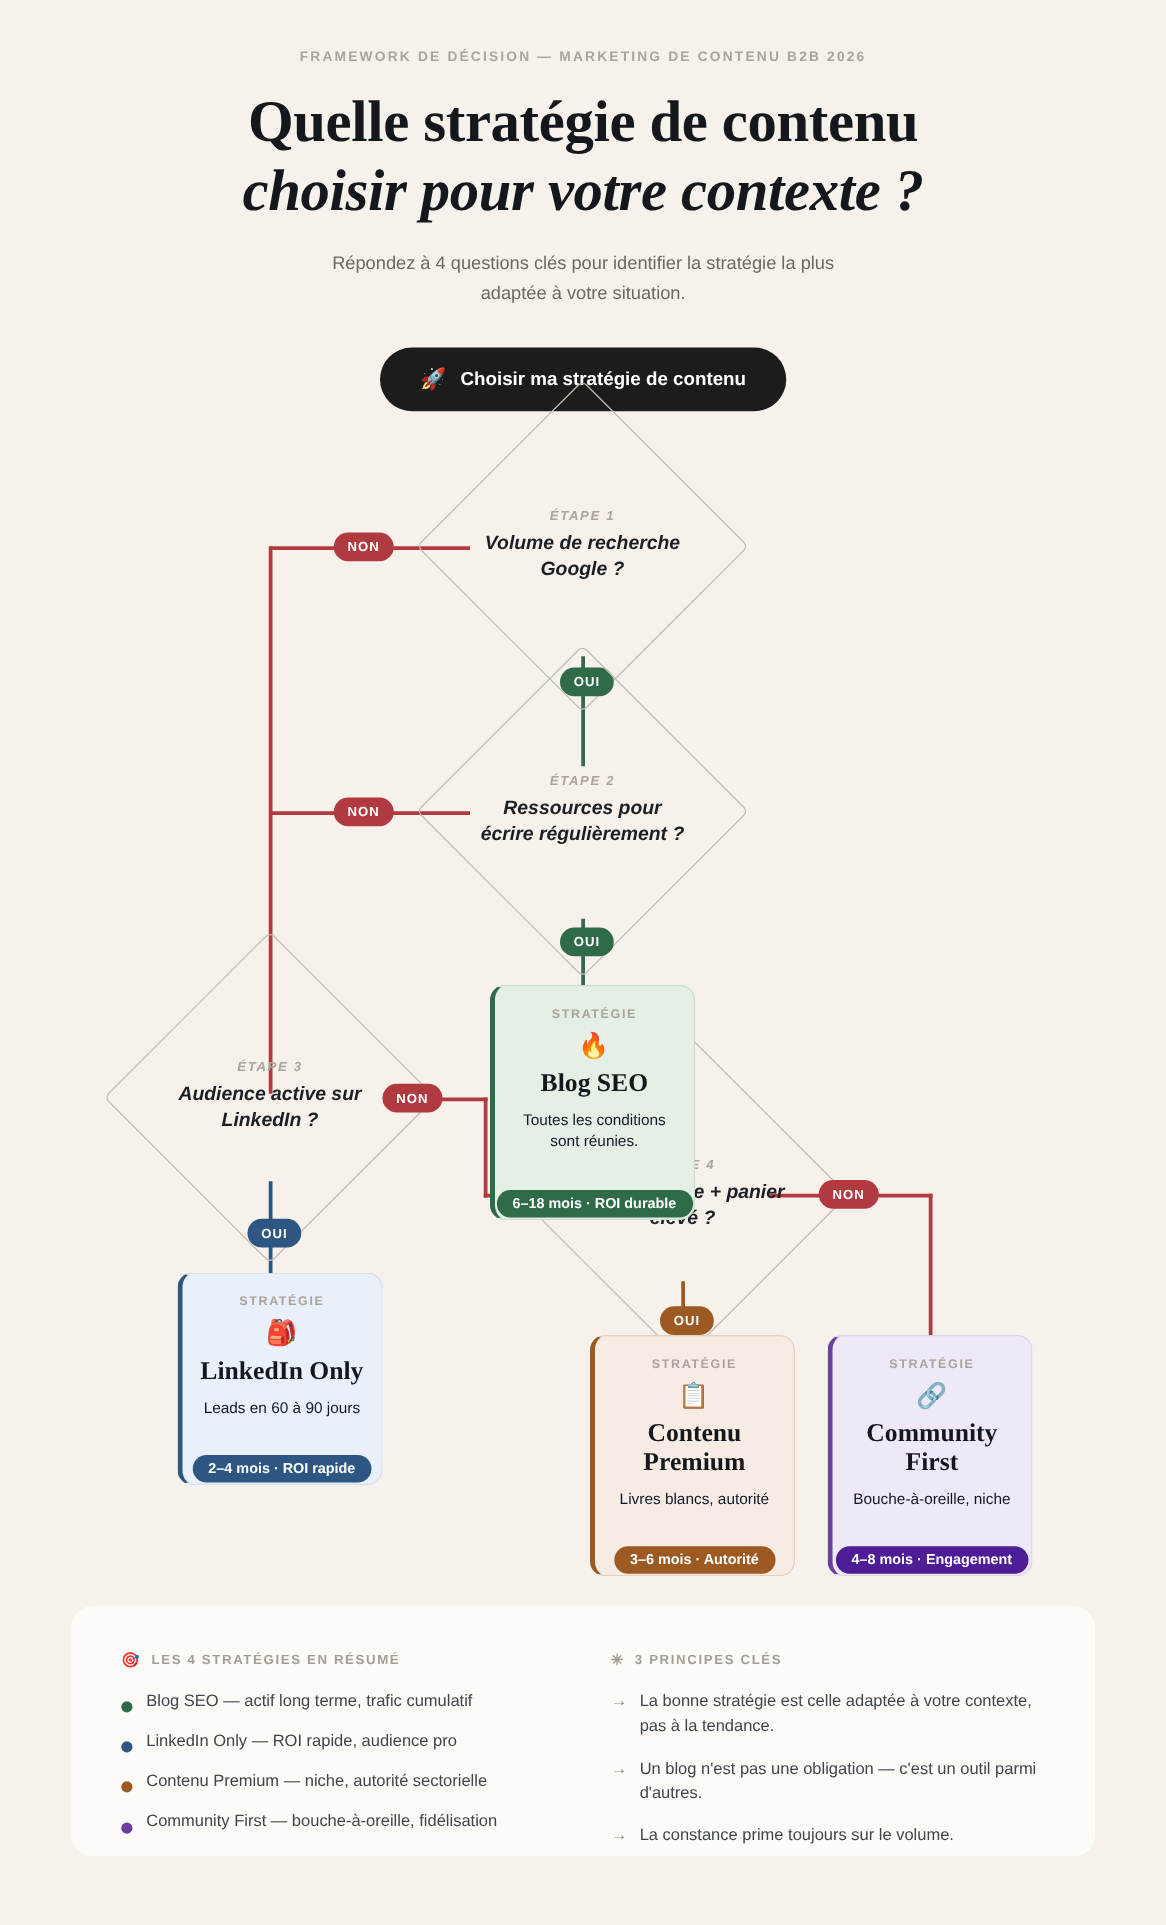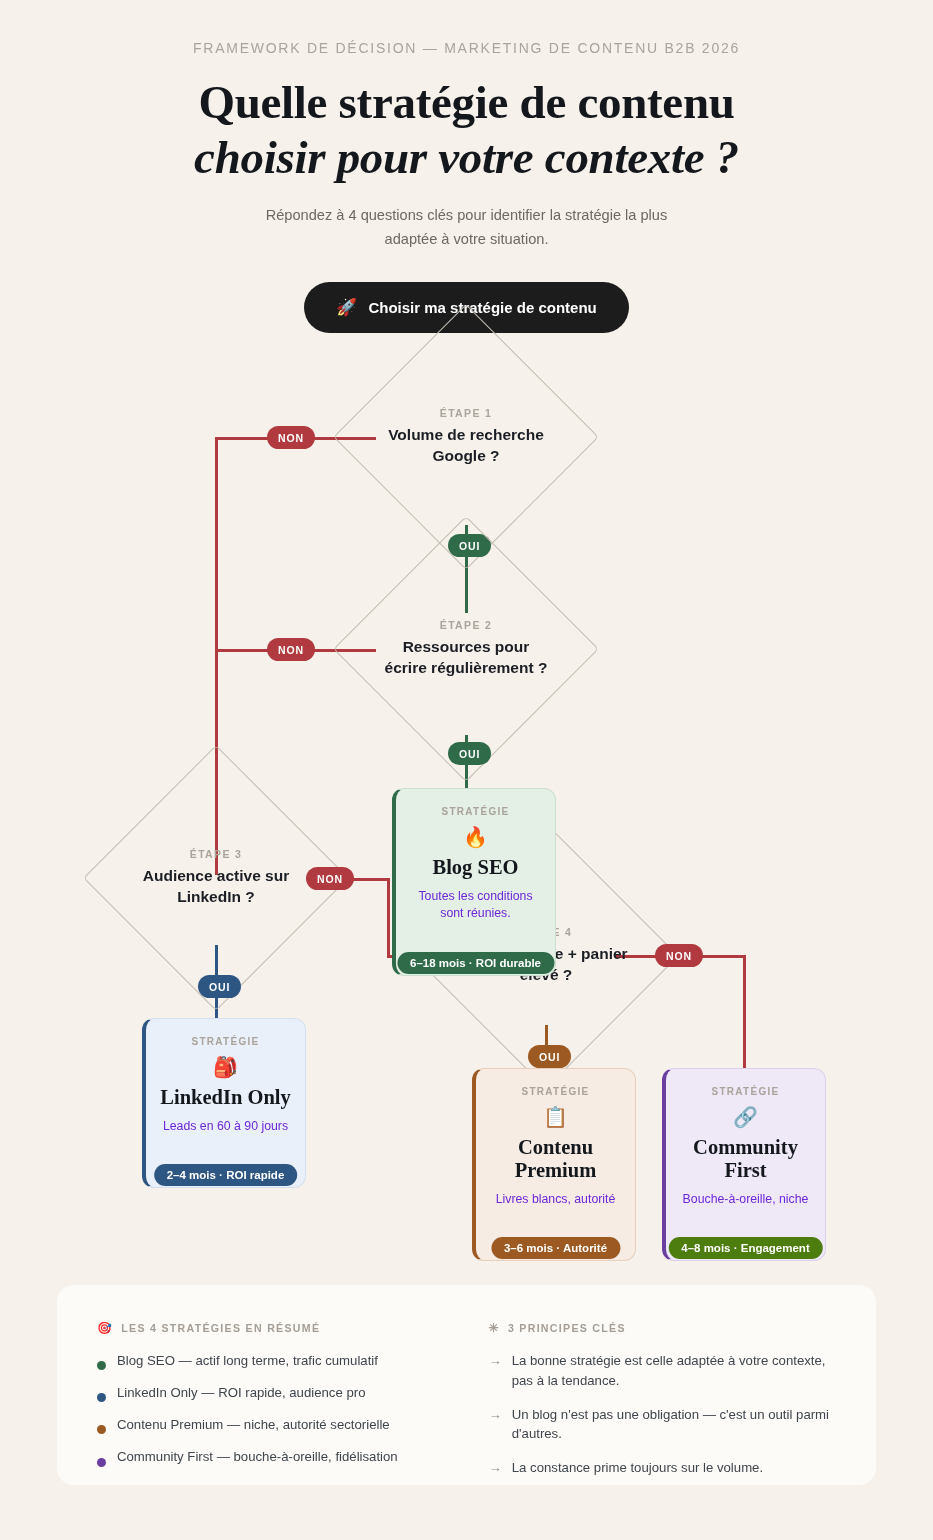--- a/index.html
+++ b/index.html
@@ -13,23 +13,23 @@
     color: #20252b;
     overflow: hidden;
   }
 
   .page { position: relative; width: 933px; height: 1540px; }
 
   
   .header { padding-top: 40px; text-align: center; }
 
   .eyebrow {
-    font-size: 14px;
+    font-size: 11px;
     letter-spacing: 1.75px;
-    font-weight: 400;
+    font-weight: 700;
     color: #a9a49d;
     text-transform: uppercase;
   }
 
   .title {
     margin-top: 19px;
     font-family: "Liberation Serif", serif;
     font-size: 47px;
     line-height: 1.16;
     font-weight: 700;
@@ -84,20 +84,21 @@
     border-radius: 5px;
   }
   .diamond-wrap { width: 188px; height: 188px; }
   .diamond-txt {
     position: absolute;
     left: 50%; top: 50%;
     transform: translate(-50%, -50%);
     width: 168px;
     text-align: center;
     pointer-events: none;
+    font-style: italic;
   }
   .step-label {
     font-size: 10.5px;
     font-weight: 700;
     letter-spacing: 1.35px;
     color: #aaa49c;
     text-transform: uppercase;
     margin-bottom: 5px;
   }
   .step-q {
@@ -146,21 +147,21 @@
     font-family: "Liberation Serif", serif;
     font-size: 20.5px;
     font-weight: 700;
     line-height: 1.12;
     color: #14181d;
     margin-top: 9px;
   }
   .card .s-desc {
     font-size: 12.3px;
     line-height: 1.42;
-    color: #6d28d9;
+    color: #0f172a;
     margin-top: 9px;
   }
   .card .s-badge {
     display: inline-block;
     margin-top: 12px;
     padding: 5px 13px;
     border-radius: 12px;
     font-size: 11.5px;
     font-weight: 700;
     color: #fff;
@@ -170,21 +171,21 @@
   .badge-clip .s-badge { margin-top: 17px; position: absolute; left: 50%; transform: translateX(-50%); }
 
   .card.seo       { background: #e4efe5; border-color: #cadfcd; border-left: 4px solid #2f6b49; }
   .card.linkedin  { background: #eaf0f9; border-color: #d2e0f1; border-left: 4px solid #2d5683; }
   .card.premium   { background: #f7ece3; border-color: #e7cfb9; border-left: 4px solid #9c5a22; }
   .card.community { background: #efe8f7; border-color: #ddd0ee; border-left: 4px solid #6b3fa0; }
 
   .bg-seo       { background: #2f6b49; }
   .bg-linkedin  { background: #2d5683; }
   .bg-premium   { background: #9c5a22; }
-  .bg-community { background: #4d7c0f; }
+  .bg-community { background: #4c1d95; }
 
   
   .panel {
     position: absolute;
     left: 57px; top: 1285px;
     width: 819px; height: 200px;
     background: #fdfbf8;
     border-radius: 17px;
     display: flex;
     padding: 36px 34px 0 40px;

